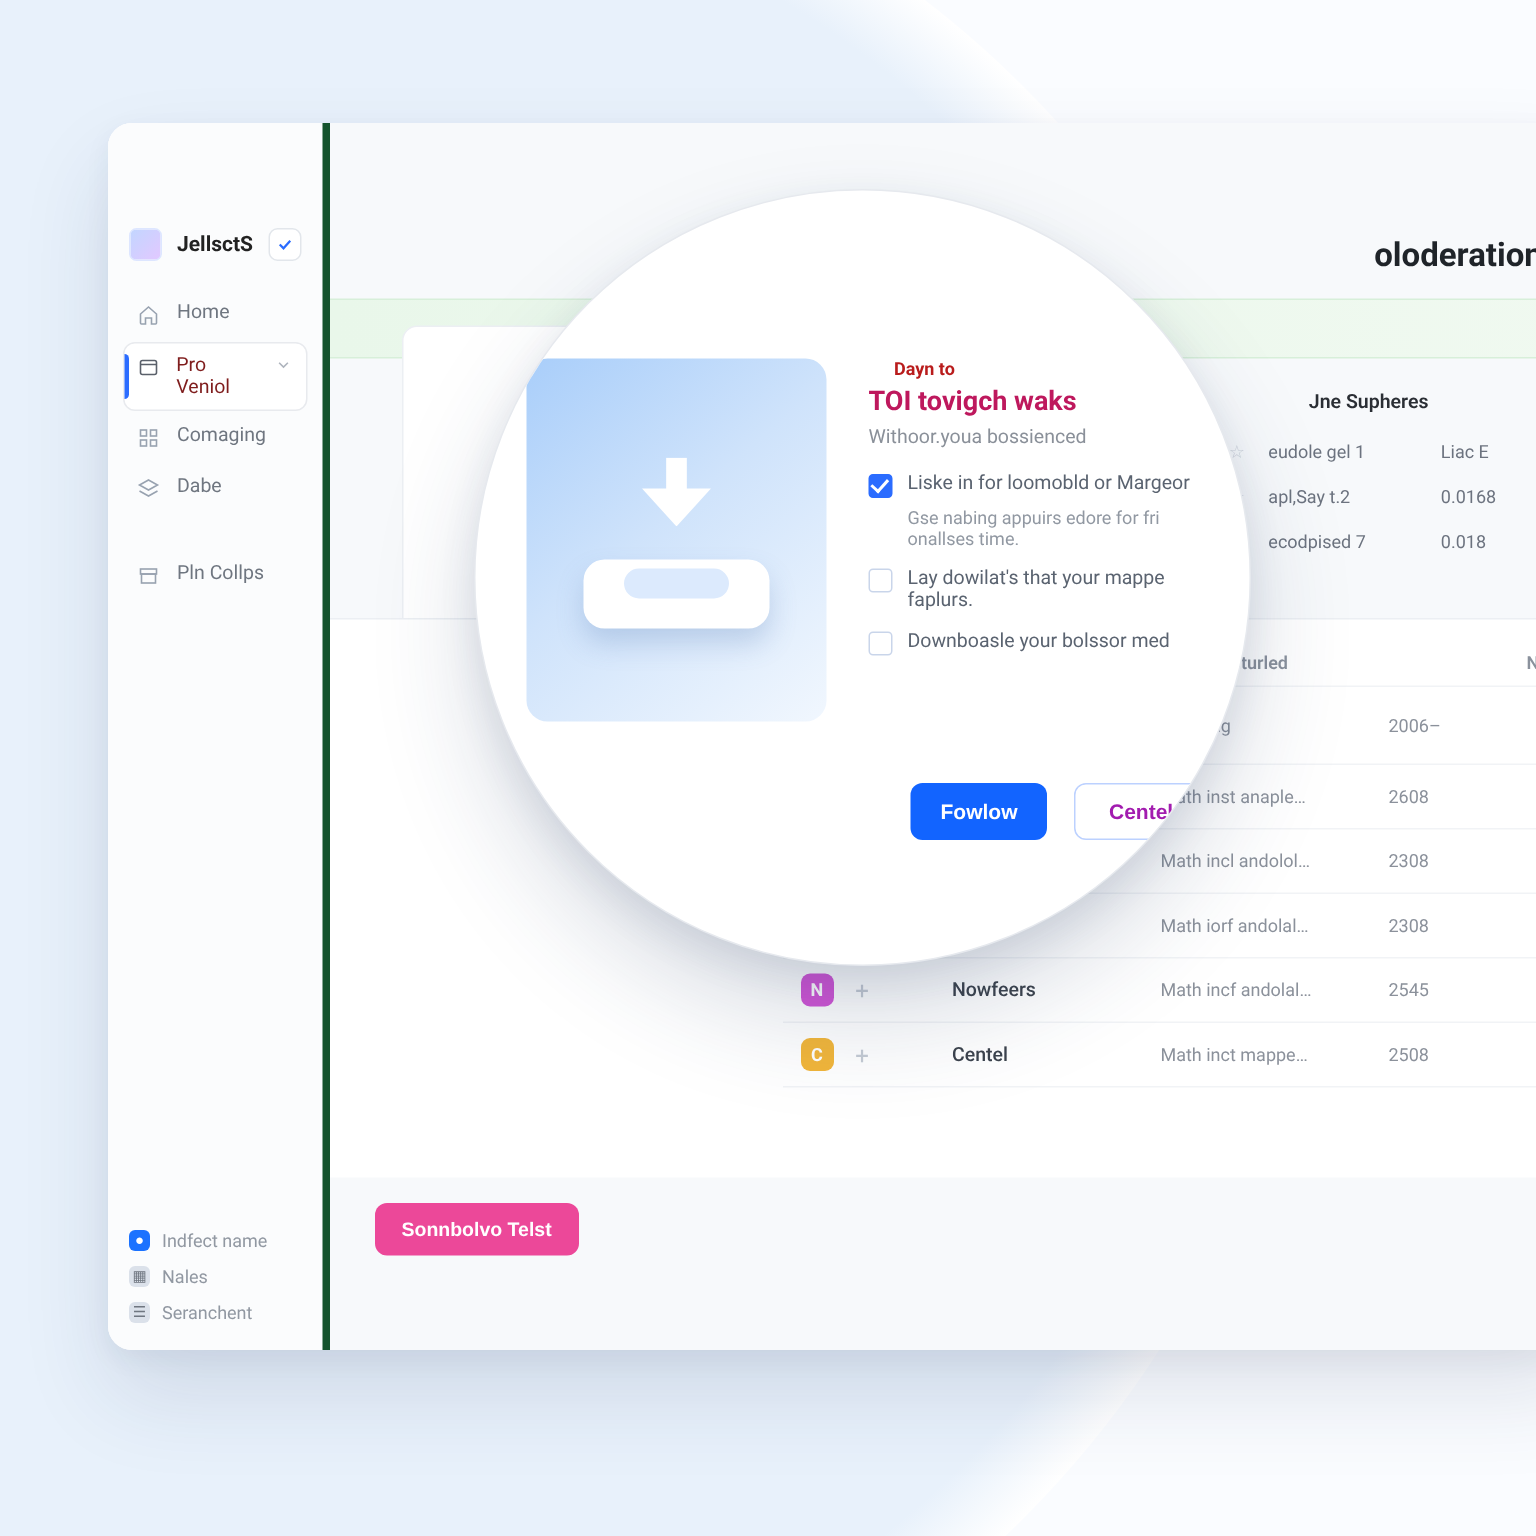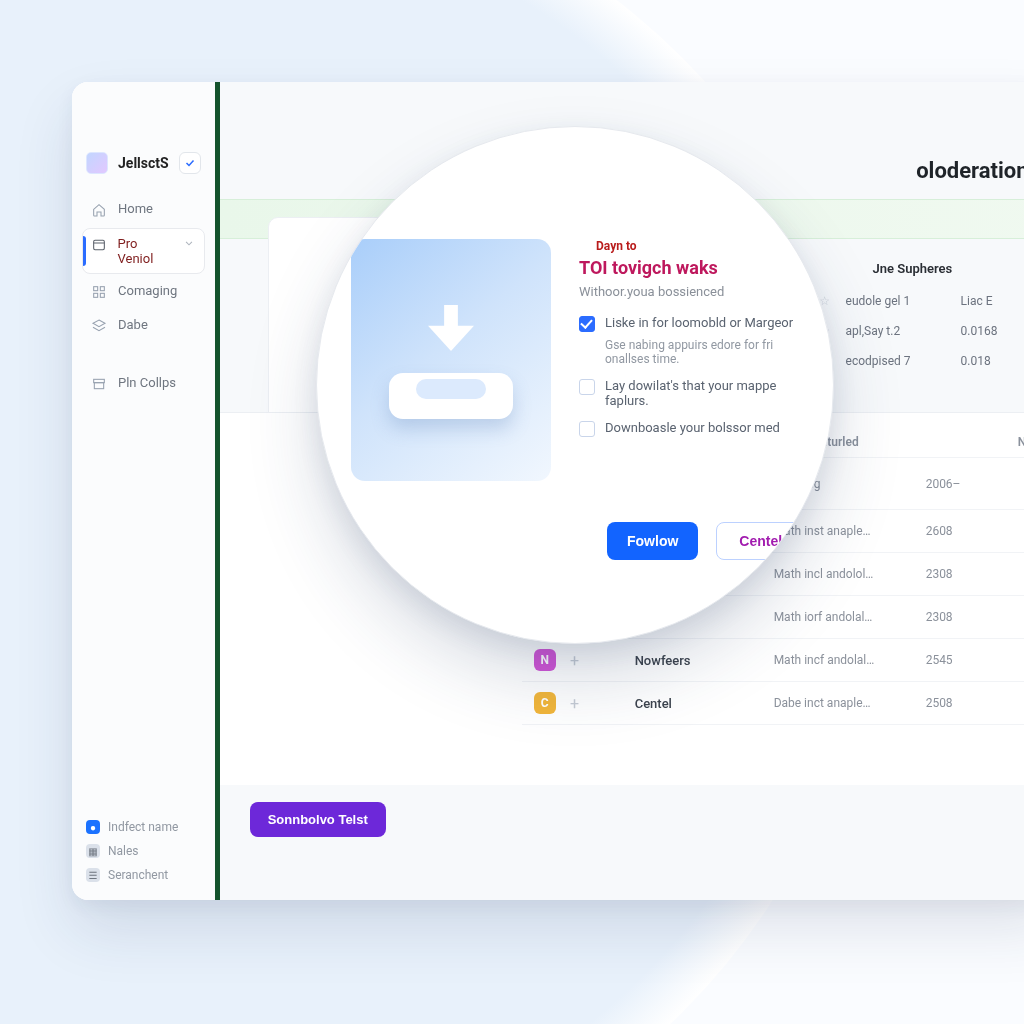--- a/index.html
+++ b/index.html
@@ -204,21 +204,21 @@
   .app-ico { width: 22px; height: 22px; border-radius: 6px; margin-right: 10px; display:flex;align-items:center;justify-content:center;font-size:12px;font-weight:700;color:#fff; }
   .plus { width: 18px; color: #c5cbd4; font-size: 16px; text-align:center; margin-right: 6px; }
   .lrow .name { width: 184px; color: #3c434d; font-weight: 500; padding-left: 45px; }
   .lrow .desc { width: 152px; color: #8b919b; font-size: 12px; }
   .lrow .num { color: #8b919b; font-size: 12px; }
   .lbadge { color:#3b72ff; font-size:11px; font-weight:600; margin-right:16px; text-decoration: underline; }
 
   .primary-btn {
     position: absolute;
     left: 30px; top: 720px;
-    background: #6d28d9; color: #fff;
+    background: #ec4899; color: #fff;
     border: none; border-radius: 8px;
     padding: 10px 18px; font-size: 13px; font-weight: 600;
     cursor: pointer;
   }
 
   
   .lens {
     position: absolute;
     top: 126px; left: 316px;
     width: 518px; height: 518px;
@@ -479,21 +479,21 @@
             <span class="app-ico" style="background:#d255d6">N</span>
             <span class="plus">+</span>
             <span class="name">Nowfeers</span>
             <span class="desc">Math incf andolal…</span>
             <span class="num">2545</span>
           </div>
           <div class="lrow">
             <span class="app-ico" style="background:#f2b63a">C</span>
             <span class="plus">+</span>
             <span class="name">Centel</span>
-            <span class="desc">Dabe inct anaple…</span>
+            <span class="desc">Math inct mappe…</span>
             <span class="num">2508</span>
           </div>
         </div>
     </div>
 
     <button class="primary-btn">Sonnbolvo Telst</button>
 
   </div>
 </div>
 

